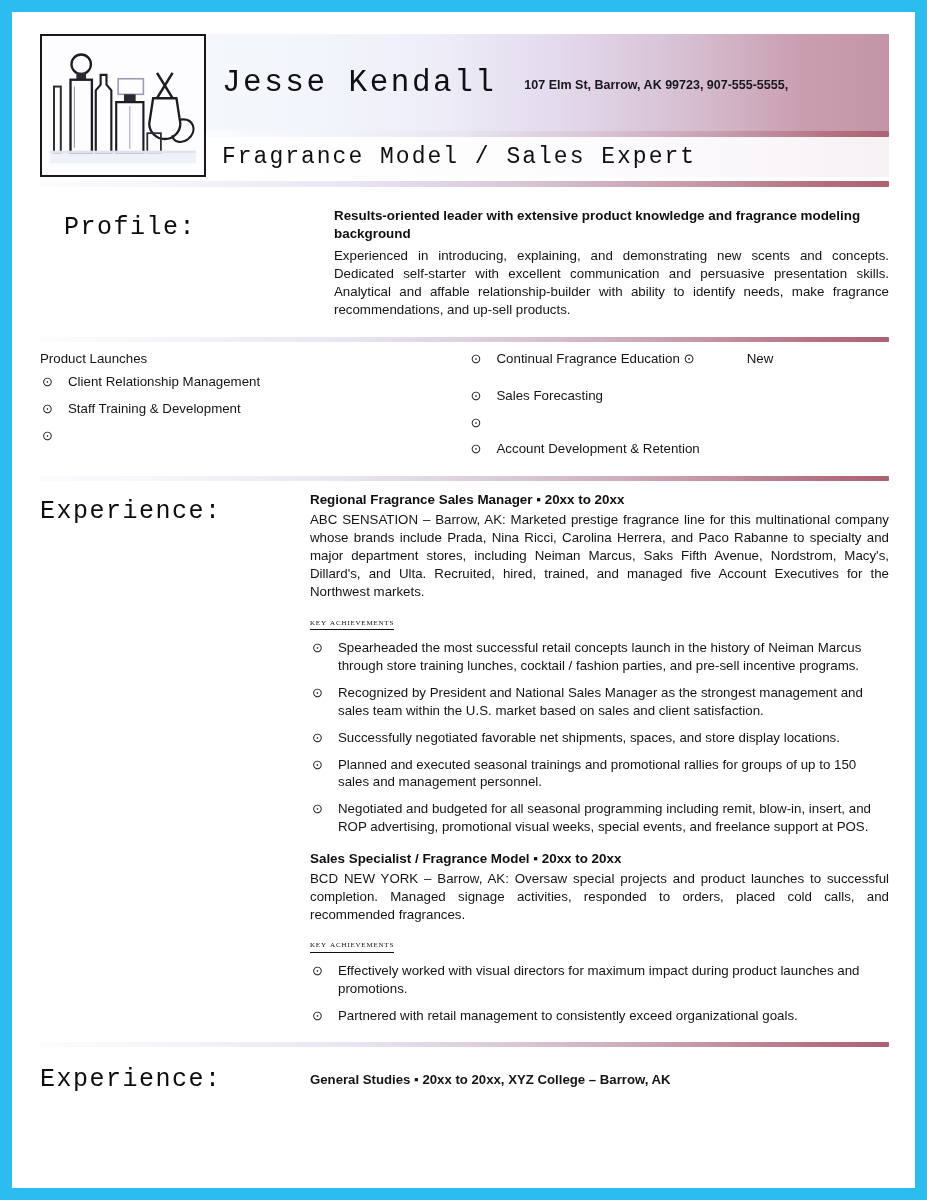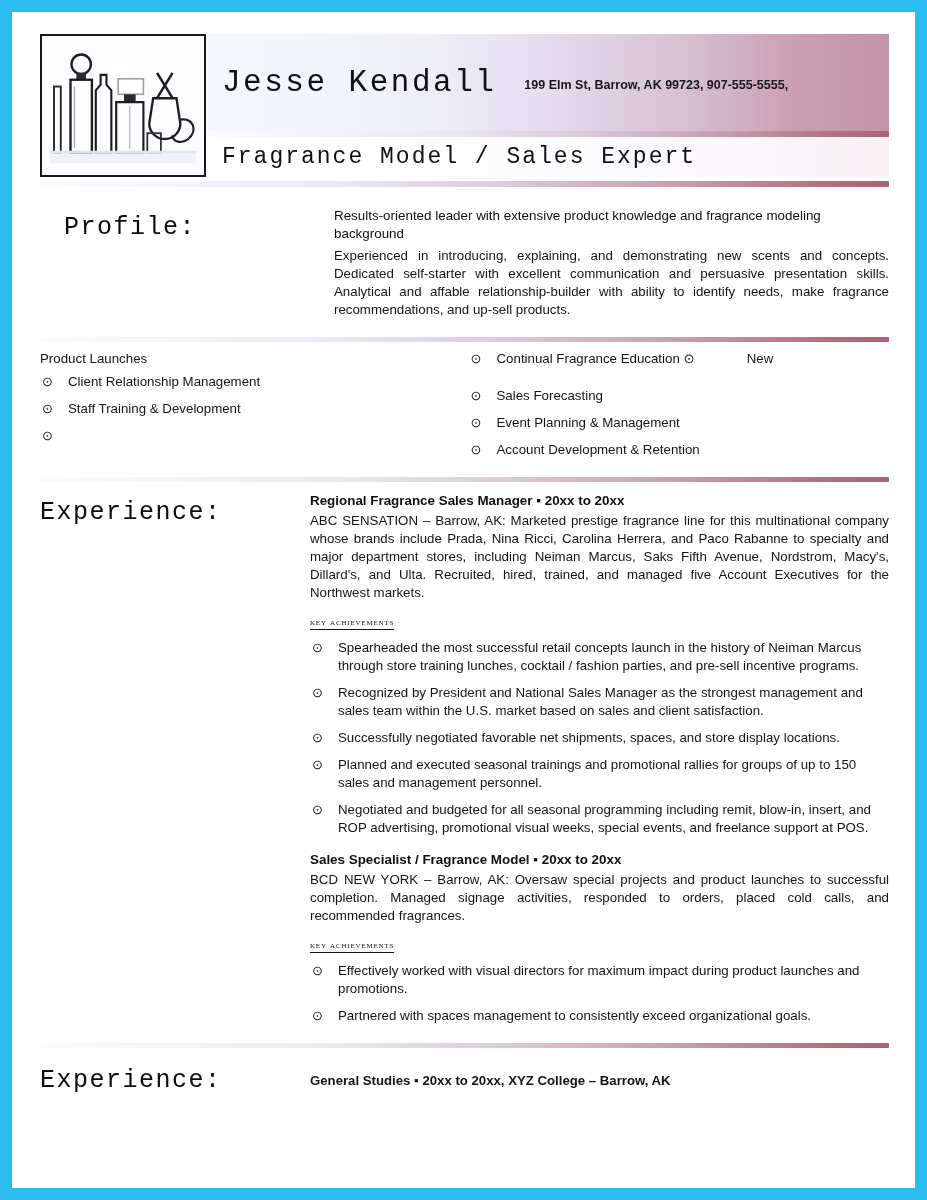--- a/index.html
+++ b/index.html
@@ -122,21 +122,21 @@
   .sec-label.indent { padding-left: 24px; }
   .sec-body {
     flex: 1 1 auto;
     min-width: 0;
     font-size: 13.3px;
     color: #141418;
     line-height: 1.33;
   }
 
   .lead {
-    font-weight: normal;
+    font-weight: bold;
     font-size: 13.4px;
     color: #0f0f13;
     margin: 0 0 4px 0;
   }
   .para {
     text-align: justify;
     margin: 0;
     font-size: 13.3px;
     line-height: 1.36;
   }
@@ -255,21 +255,21 @@
           <rect x="108" y="100" width="14" height="20" fill="none" stroke="#2a2a33" stroke-width="1.8"></rect>
 
           <rect x="8" y="118" width="150" height="3" fill="#dfe2ef"></rect>
           <rect x="8" y="121" width="150" height="10" fill="#eef1f8"></rect>
         </svg>
       </div>
 
       <div class="header-right">
         <div class="name-band">
           <div class="name">Jesse Kendall</div>
-          <div class="contact">199 Elm St, Barrow, AK 99723, 907-555-5555,</div>
+          <div class="contact">107 Elm St, Barrow, AK 99723, 907-555-5555,</div>
         </div>
         <div class="rule"></div>
         <div class="title-band">
           <div class="job-title">Fragrance Model / Sales Expert</div>
         </div>
       </div>
     </div>
 
     <div class="band-rule rule" style="margin-top:4px;"></div>
 
@@ -312,21 +312,20 @@
                 <span class="tail">New</span>
               </span>
             </div>
             <div class="spacer-10"></div>
             <div class="bullet-row">
               <span class="bdot">⊙</span>
               <span class="btext">Sales Forecasting</span>
             </div>
             <div class="bullet-row">
               <span class="bdot">⊙</span>
-              <span class="btext">Event Planning &amp; Management</span>
             </div>
             <div class="bullet-row">
               <span class="bdot">⊙</span>
               <span class="btext">Account Development &amp; Retention</span>
             </div>
           </div>
 
         </div>
       </div>
     </div>
@@ -371,21 +370,21 @@
           <div class="job-head">Sales Specialist / Fragrance Model ▪ 20xx to 20xx</div>
           <div class="para">BCD NEW YORK – Barrow, AK:   Oversaw special projects and product launches to successful completion. Managed signage activities, responded to orders, placed cold calls, and recommended fragrances.</div>
           <div><span class="ka">Key Achievements</span></div>
 
           <div class="bullet-row">
             <span class="bdot">⊙</span>
             <span class="btext">Effectively worked with visual directors for maximum impact during product launches and promotions.</span>
           </div>
           <div class="bullet-row">
             <span class="bdot">⊙</span>
-            <span class="btext">Partnered with spaces management to consistently exceed organizational goals.</span>
+            <span class="btext">Partnered with retail management to consistently exceed organizational goals.</span>
           </div>
         </div>
 
       </div>
     </div>
 
     <div class="spacer-18"></div>
     <div class="band-rule rule thin"></div>
 
     <div class="section" style="margin-top:12px;">

